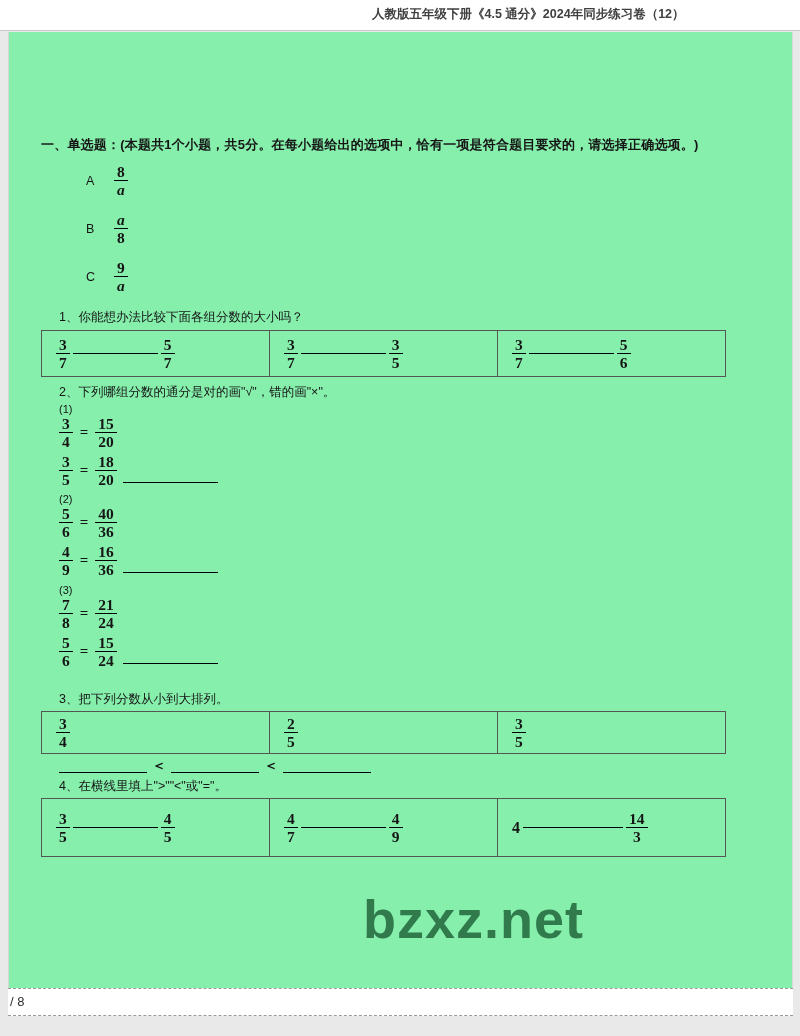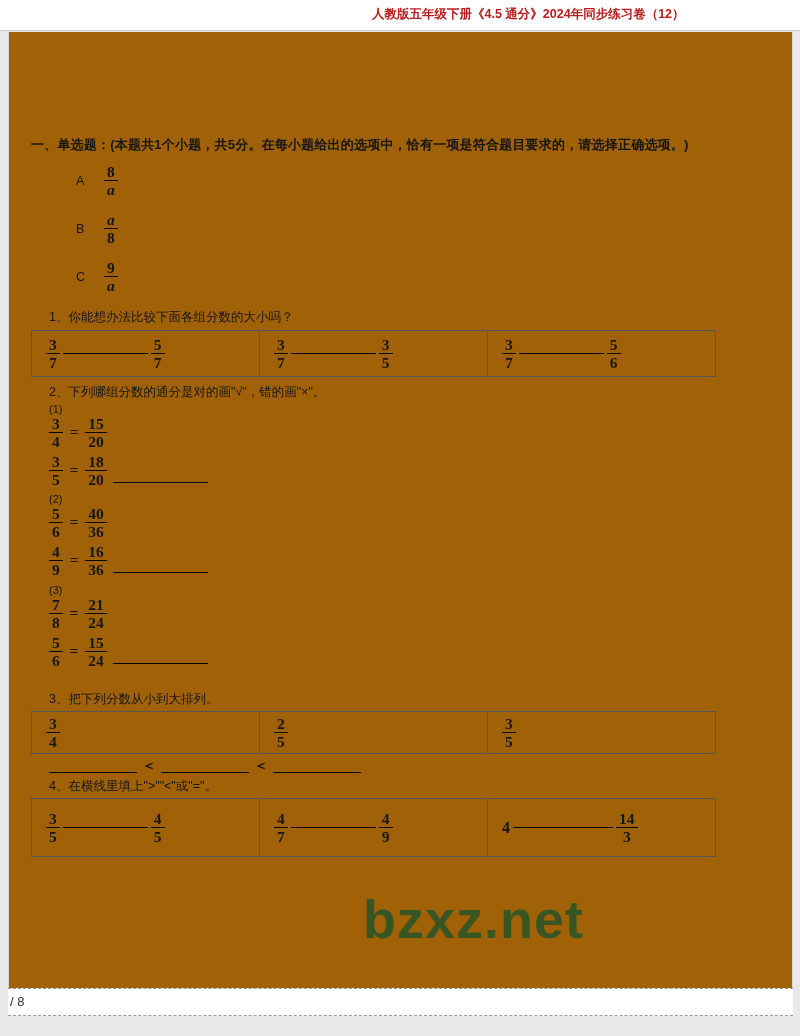--- a/index.html
+++ b/index.html
@@ -1,24 +1,24 @@
 <!DOCTYPE html>
 <html><head>
 <meta charset="utf-8">
 <style>
   * { box-sizing: border-box; margin: 0; padding: 0; }
   html, body { width: 800px; background: #e9e9e9; font-family: "Liberation Sans", "DejaVu Sans", sans-serif; color: #151515; }
   .screen { position: relative; width: 800px; height: 1036px; background: #e9e9e9; overflow: hidden; }
 
   
   .topbar { position: absolute; top: 0; left: 0; width: 800px; height: 31px; background: #ffffff; border-bottom: 1px solid #c9c9c9; z-index: 3; }
-  .doc-title { position: absolute; left: 372px; top: 6px; font-size: 12.5px; font-weight: bold; color: #b91c1c; white-space: nowrap; }
-
-  
-  .sheet { position: absolute; top: 32px; left: 8px; width: 785px; height: 984px; background: #a16207; border-left: 1px solid #d8d8d8; border-right: 1px solid #d8d8d8; padding-left: 22px; }
+  .doc-title { position: absolute; left: 372px; top: 6px; font-size: 12.5px; font-weight: bold; color: #404040; white-space: nowrap; }
+
+  
+  .sheet { position: absolute; top: 32px; left: 8px; width: 785px; height: 984px; background: #86efac; border-left: 1px solid #d8d8d8; border-right: 1px solid #d8d8d8; padding-left: 32px; }
 
   .sec-heading { font-size: 13px; font-weight: bold; line-height: 17px; letter-spacing: 0.2px; }
   .h1 { margin-top: 104px; }
   .h2 { margin-top: 33px; }
   .qtext { font-size: 12.5px; line-height: 15px; margin-left: 18px; }
   .s1q1 { margin-top: 13px; }
   .s2q1 { margin-top: 16px; }
   .s2q2 { margin-top: 8px; }
   .s2q3 { margin-top: 23px; }
   .s2q4 { margin-top: 6px; }

